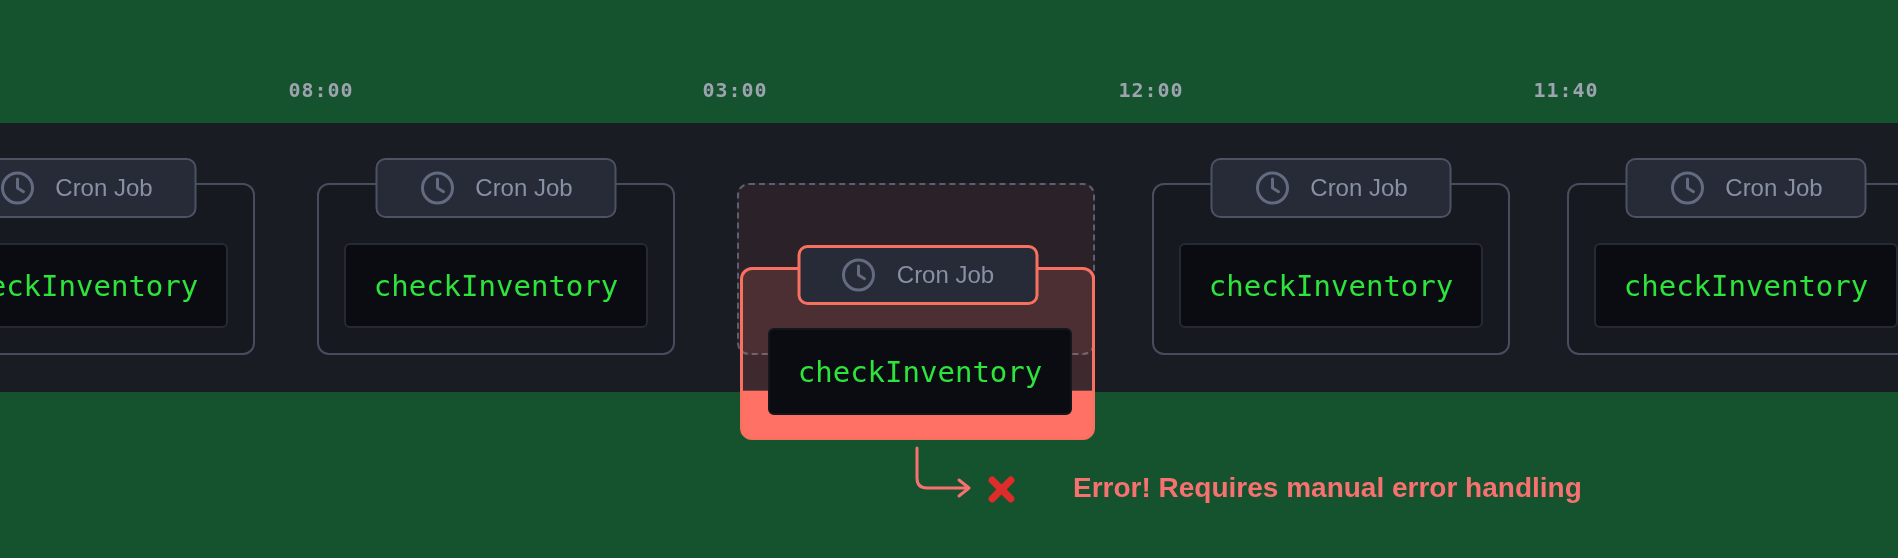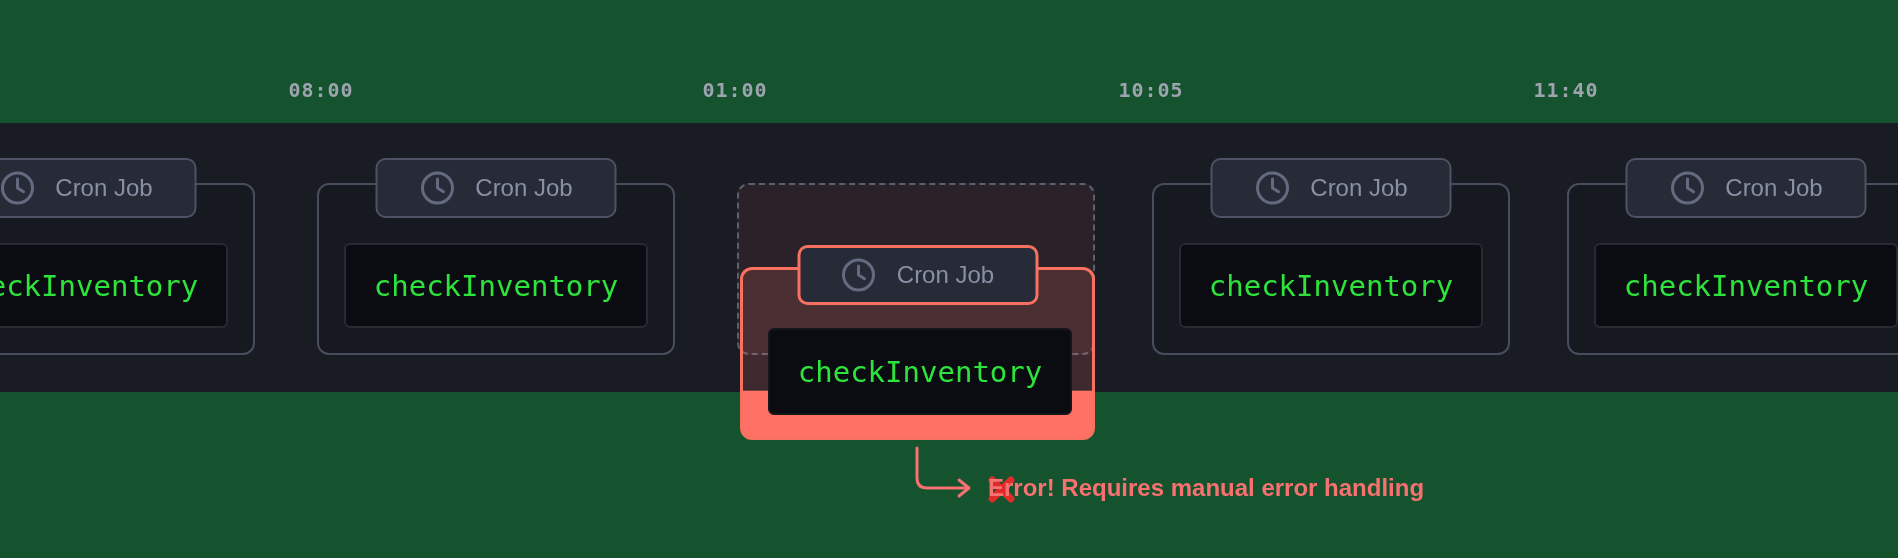--- a/index.html
+++ b/index.html
@@ -22,33 +22,33 @@
   .code{color:#2ee43c;font-family:"DejaVu Sans Mono",monospace;font-size:29px;white-space:nowrap;}
   .ghost{position:absolute;left:737px;top:183px;width:358px;height:172px;box-sizing:border-box;
          border:2px dashed #5b6070;border-radius:12px;background:rgba(248,110,95,0.08);}
   .card.error{left:740px;top:267px;width:355px;height:173px;border:3px solid #f87060;
          background:linear-gradient(180deg,rgba(248,113,99,0.16) 0%,rgba(248,113,99,0.16) 72%,
                      #ff7164 72.5%,#ff7164 100%);}
   .card.error .badge{top:-25px;border:3px solid #f87060;}
   .card.error .codebox{top:58px;border:2px solid #14161c;height:87px;}
   .arrow-svg{position:absolute;left:875px;top:442px;width:110px;height:70px;}
   .x-svg{position:absolute;left:986px;top:474px;width:31px;height:31px;}
-  .error-message{position:absolute;left:988px;top:489px;transform:translateY(-52%);
-         color:#f87171;font-size:24px;font-weight:bold;white-space:nowrap;}
+  .error-message{position:absolute;left:1073px;top:489px;transform:translateY(-52%);
+         color:#f87171;font-size:28px;font-weight:bold;white-space:nowrap;}
 </style>
 </head>
 <body>
 
 <div class="stage">
 
   <div class="band"></div>
 
   <span class="time-label" style="left:321px">08:00</span>
-  <span class="time-label" style="left:735px">01:00</span>
-  <span class="time-label" style="left:1151px">10:05</span>
+  <span class="time-label" style="left:735px">03:00</span>
+  <span class="time-label" style="left:1151px">12:00</span>
   <span class="time-label" style="left:1566px">11:40</span>
 
   <div class="card" style="left:-103px">
     <div class="badge">
       <svg class="clock" viewBox="0 0 24 24">
         <circle cx="12" cy="12" r="10" fill="none" stroke="#646b80" stroke-width="2"></circle>
         <polyline points="12 6 12 12 16 14.5" fill="none" stroke="#646b80" stroke-width="2" stroke-linecap="round" stroke-linejoin="round"></polyline>
       </svg>
       <span class="badge-label">Cron Job</span>
     </div>

